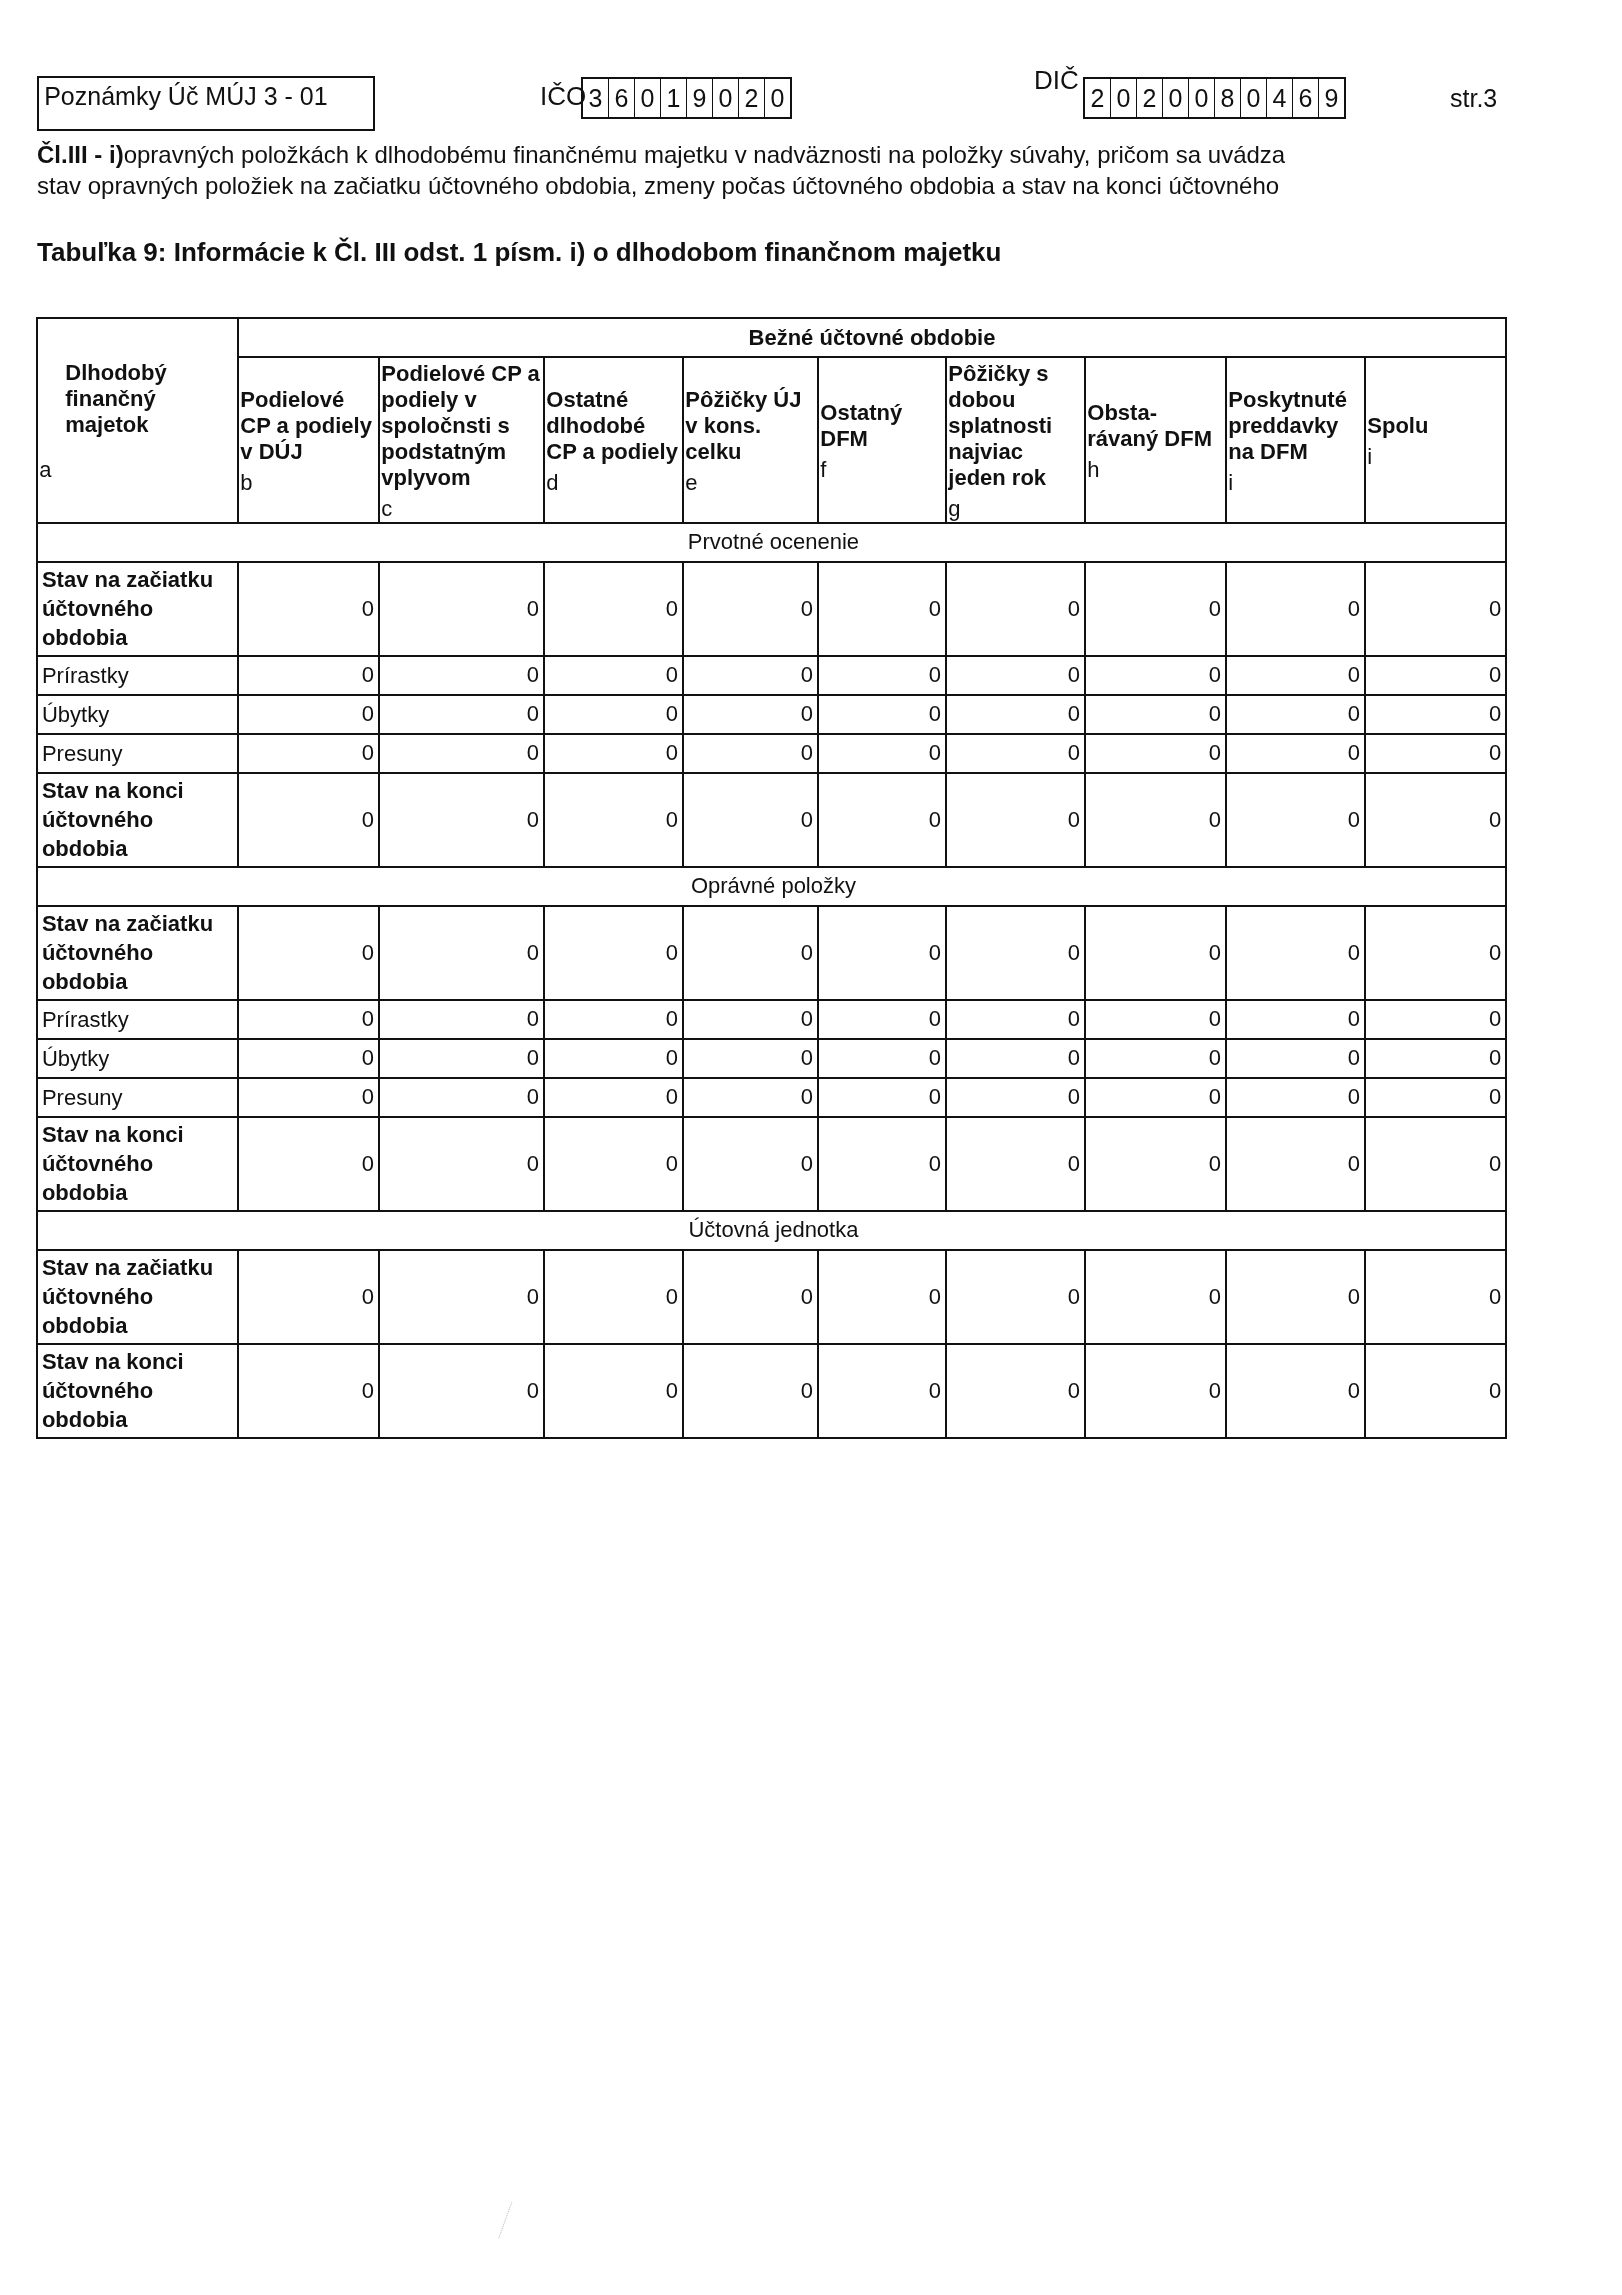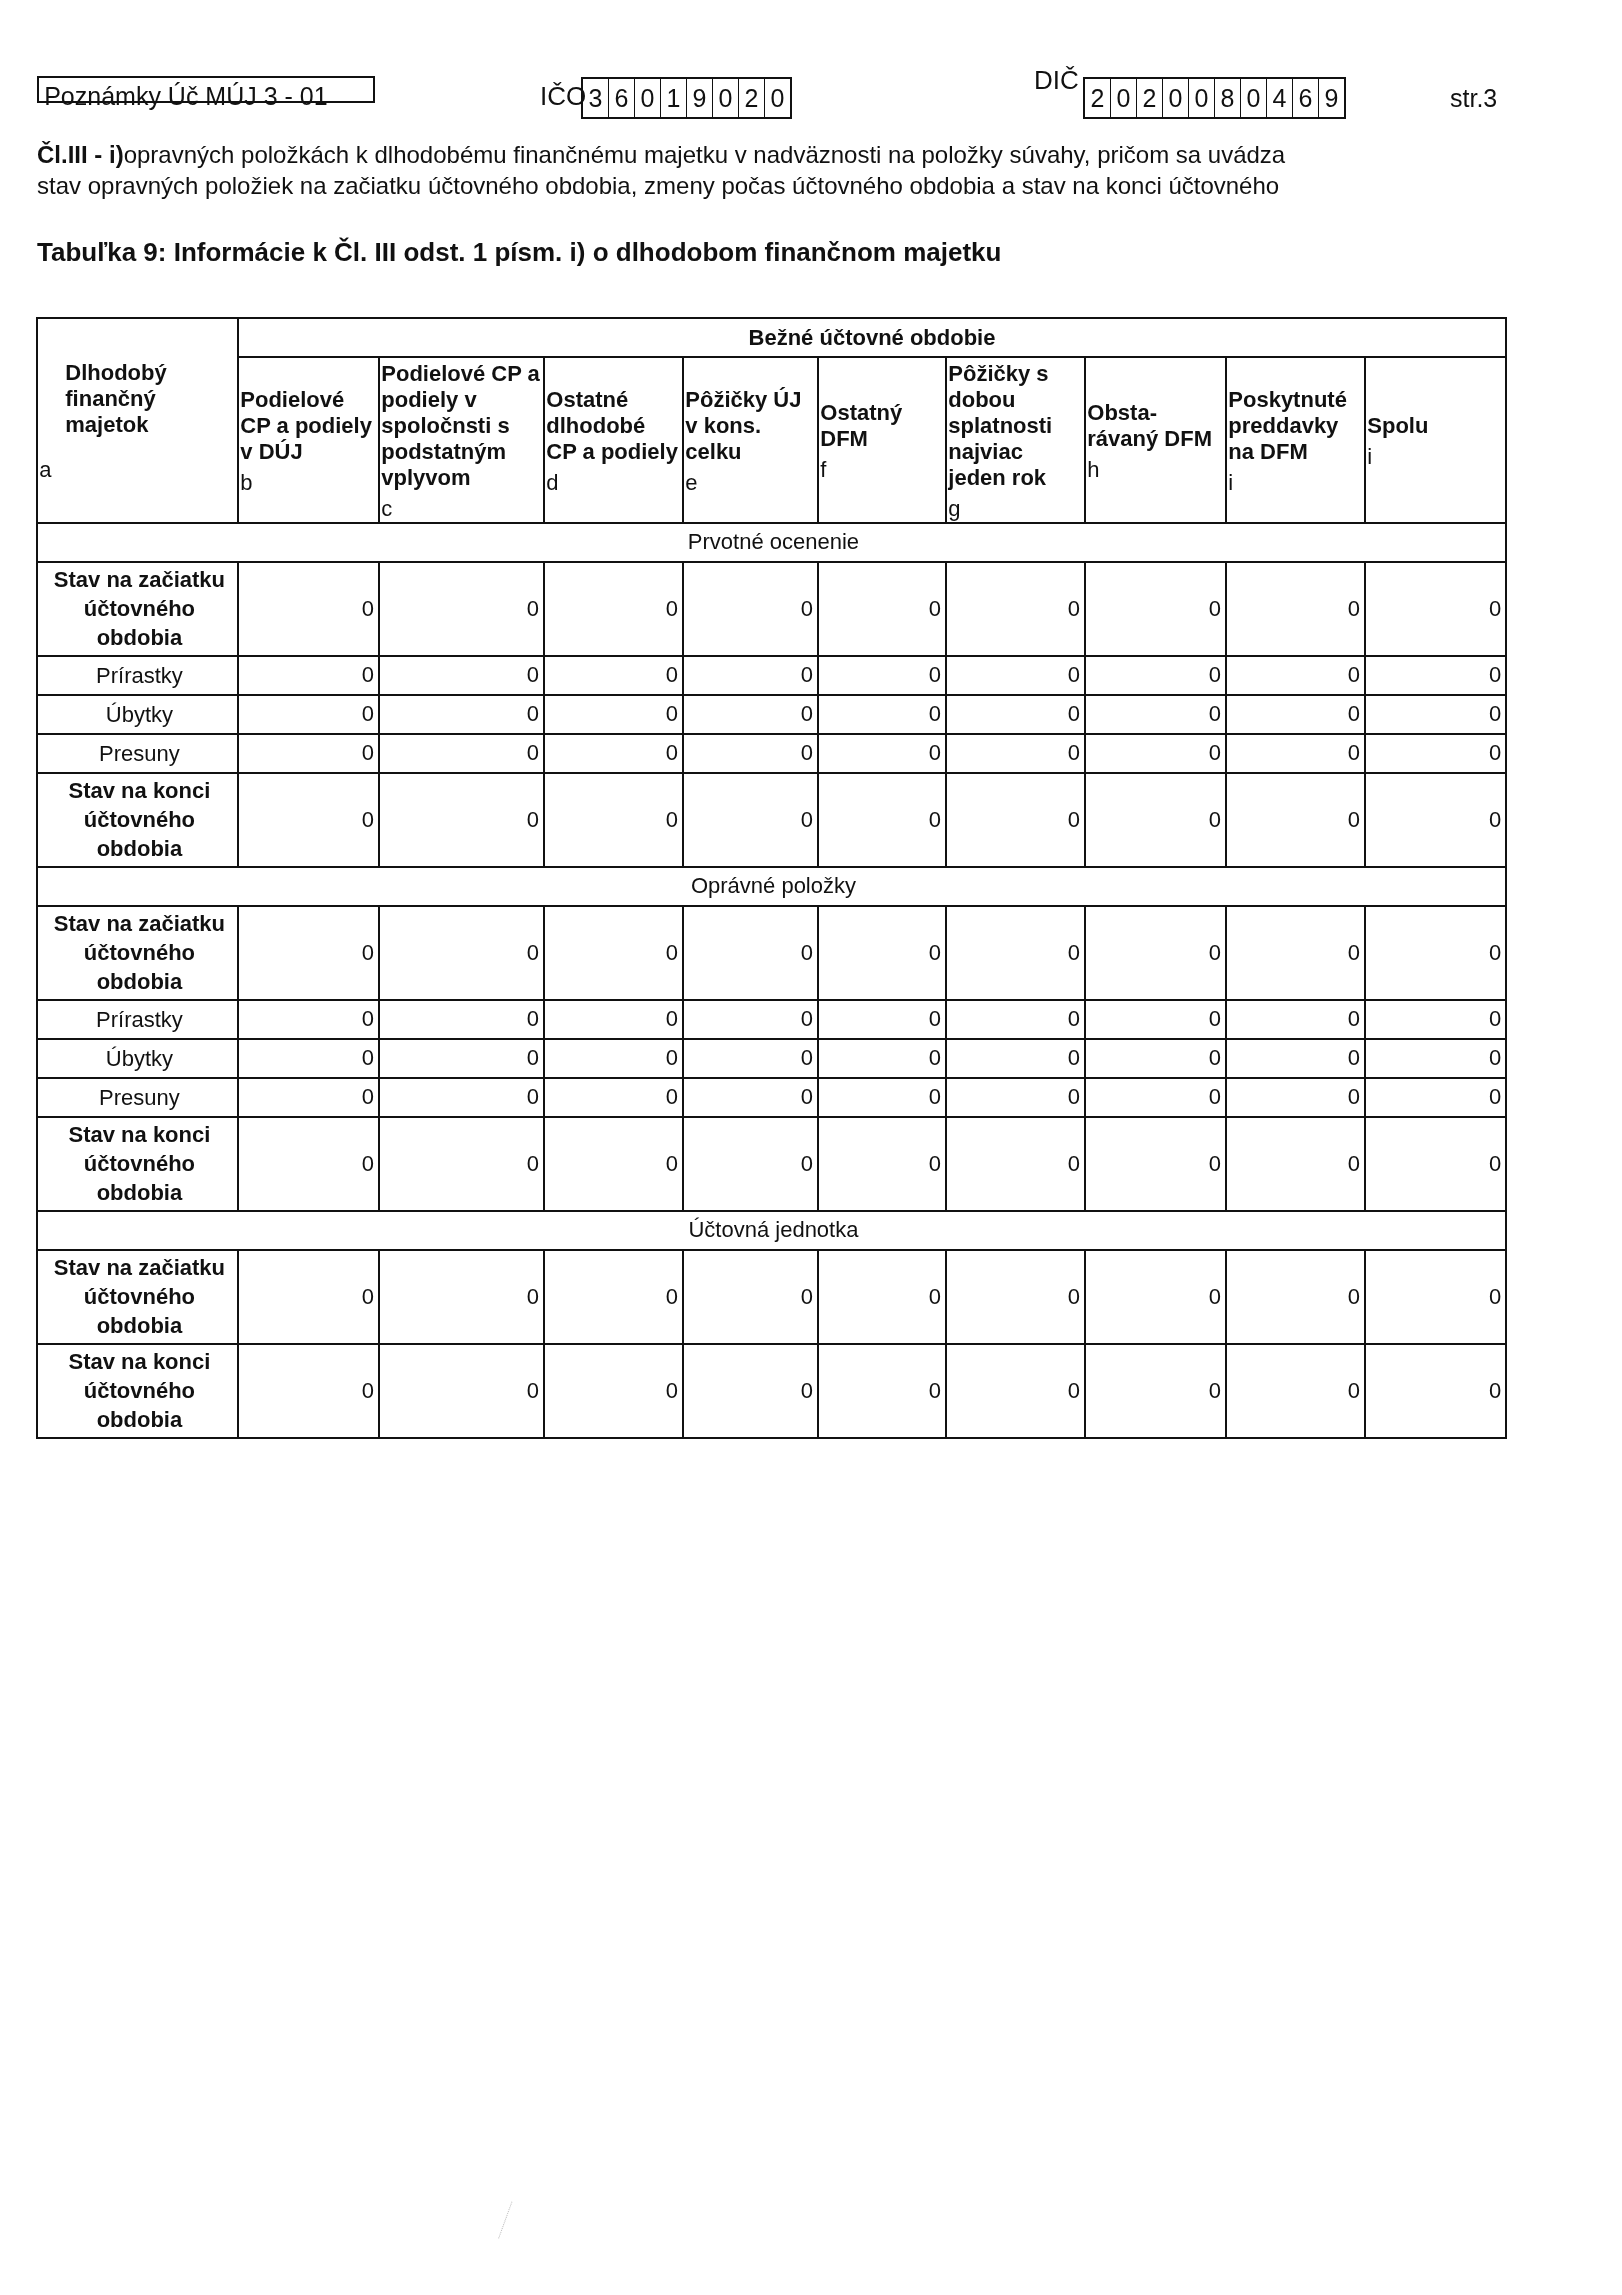--- a/index.html
+++ b/index.html
@@ -4,21 +4,21 @@
 <style>
   html, body { margin: 0; padding: 0; background: #ffffff; }
   body {
     width: 1623px; height: 2295px; position: relative; overflow: hidden;
     font-family: "Liberation Sans", sans-serif; color: #111;
   }
   .abs { position: absolute; }
 
   
   .form-box {
-    left: 37px; top: 76px; width: 338px; height: 27px;
+    left: 37px; top: 76px; width: 338px; height: 55px;
     border: 2px solid #111; box-sizing: border-box;
     font-size: 25px; line-height: 37px; padding-left: 5.2px;
   }
   .ico-label { left: 540px; top: 81px; font-size: 26px; }
   .ico-boxes { left: 581px; top: 77px; }
   .dic-label { left: 1034px; top: 65px; font-size: 26px; }
   .dic-boxes { left: 1083px; top: 77px; }
   .digit-row { display: flex; border: 2px solid #111; }
   .digit-row .d {
     width: 25px; height: 38px; border-right: 1.3px solid #111;
@@ -42,21 +42,21 @@
   }
   table.grid td, table.grid th {
     border: 2px solid #111; padding: 0; font-size: 22px;
   }
   table.grid th { font-weight: bold; line-height: 26px; vertical-align: middle; margin-top: 38px; }
   .hdr-top { height: 37px; text-align: center; }
   .hdr-col { height: 157px; text-align: left; padding: 2.6px 1.3px 0 1.3px !important; }
   .hdr-col .t { display: block; }
   .col-letter { font-weight: normal; display: block; margin-top: 5.2px; font-size: 22px; }
   .section-row td { height: 37px; font-size: 22px; padding-left: 3.9px !important; text-align: center; }
-  .lbl { text-align: center; padding-left: 3.9px !important; font-size: 22px; line-height: 29px; border-radius: 9px; }
+  .lbl { text-align: left; padding-left: 3.9px !important; font-size: 22px; line-height: 29px; border-radius: 9px; }
   .lbl.bold { font-weight: bold; }
   td.num { text-align: right; padding-right: 3.9px !important; font-size: 22px; }
   tr.tall td { height: 92px; }
   tr.short td { height: 37px; }
 
   .scribble {
     left: 504px; top: 2205px; width: 26px; height: 39px;
     border-left: 1.3px dotted #bbb; transform: rotate(20deg);
   }
 </style>

